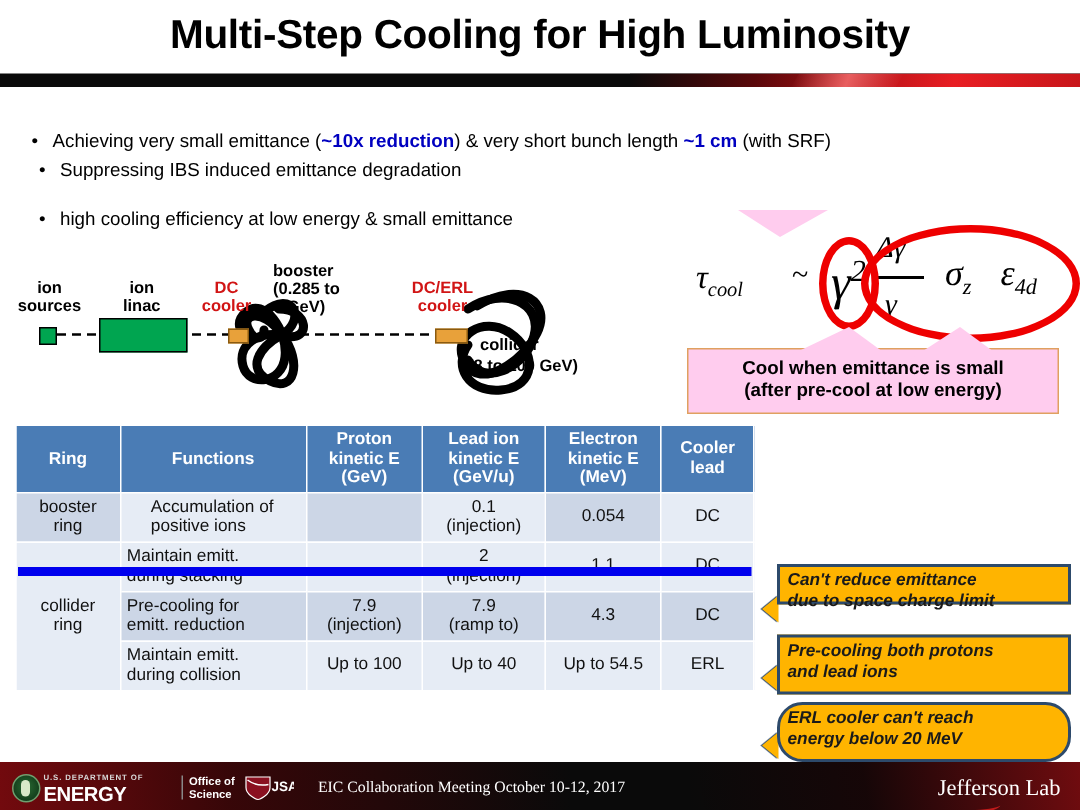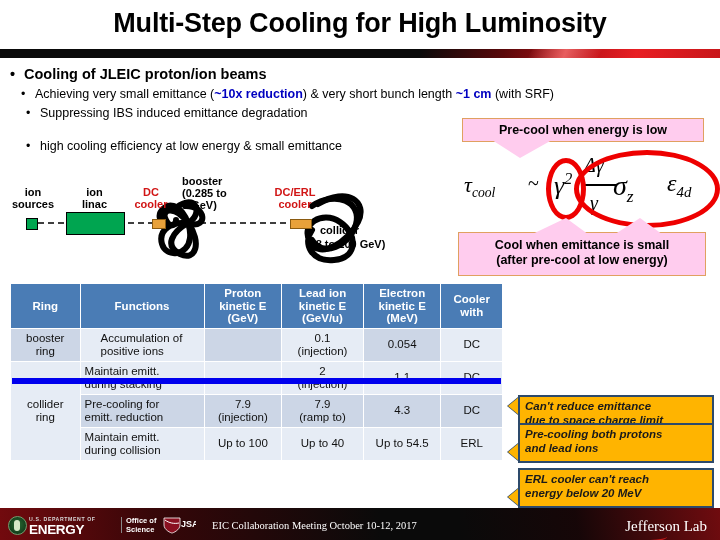--- a/index.html
+++ b/index.html
@@ -250,23 +250,20 @@
 
 <div id="slide">
 
   <div id="title">Multi-Step Cooling for High Luminosity</div>
 
   <div id="divider">
     <div class="swoosh-a"></div>
     <div class="swoosh-b"></div>
   </div>
 
-  <div class="bullet-l1" style="left:10px; top:66px;">
-    <span class="bullet-dot">•</span><span>Cooling of JLEIC proton/ion beams</span>
-  </div>
 
   <div class="bullet-l2" style="left:21px; top:87px;">
     <span class="bullet-dot">•</span><span>Achieving very small emittance (</span><span class="hi">~10x reduction</span><span>) &amp; very short bunch length </span><span class="hi">~1 cm</span><span> (with SRF)</span>
   </div>
 
   <div class="bullet-l2" style="left:26px; top:139px;">
     <span class="bullet-dot">•</span><span>high cooling efficiency at low energy &amp; small emittance</span>
   </div>
 
   <div class="bullet-l2" style="left:26px; top:106px;">
@@ -303,34 +300,33 @@
 cooler</div>
     <div class="diag-label left" style="left:182px; top:7px; width:80px;">booster
 (0.285 to
 8 GeV)</div>
     <div class="diag-label red" style="left:262px; top:18px; width:66px;">DC/ERL
 cooler</div>
     <div class="diag-label left" style="left:320px; top:56px; width:80px;">collider</div>
     <div class="diag-label left" style="left:312px; top:70px; width:120px;">(8 to 100 GeV)</div>
   </div>
 
-  <div class="pink-box" style="left:462px; top:118px; width:242px; height:24px; padding-top:4px;">Pre-cool when energy is low</div>
 
   <svg style="position:absolute; left:462px; top:140px; width:250px; height:30px;">
     <polygon points="30,0 90,0 58,18" fill="#ffccee"></polygon>
   </svg>
 
   <div id="formula">
     <span class="f-item" style="left:2px; top:22px; font-size:22px;"><span>τ</span><span class="sub">cool</span></span>
     <span class="f-item" style="left:66px; top:22px; font-size:20px; font-style:normal;">~</span>
-    <span class="f-item" style="left:92px; top:20px; font-size:26px;"><span>γ</span><span class="sup">2</span></span>
+    <span class="f-item" style="left:92px; top:20px; font-size:33px;"><span>γ</span><span class="sup">2</span></span>
     <span class="f-item" style="left:122px; top:4px; font-size:20px;">Δγ</span>
     <span class="f-item" style="left:128px; top:42px; font-size:20px;">γ</span>
     <span style="position:absolute; left:120px; top:34px; width:34px; height:2px; background:#000;"></span>
-    <span class="f-item" style="left:151px; top:20px; font-size:28px;"><span>σ</span><span class="sub">z</span></span>
+    <span class="f-item" style="left:168px; top:20px; font-size:24px;"><span>σ</span><span class="sub">z</span></span>
     <span class="f-item" style="left:205px; top:20px; font-size:24px;"><span>ε</span><span class="sub">4d</span></span>
 
     <div class="ellipse" style="left:84px; top:8px; width:40px; height:62px;"></div>
     <div class="ellipse" style="left:112px; top:0px; width:146px; height:78px;"></div>
   </div>
 
   <svg style="position:absolute; left:520px; top:218px; width:180px; height:22px; z-index:3;">
     <polygon points="0,22 46,0 76,22" fill="#ffccee"></polygon>
     <polygon points="86,22 120,0 150,22" fill="#ffccee"></polygon>
   </svg>
@@ -359,21 +355,21 @@
           <div>kinetic E</div>
           <div>(GeV/u)</div>
         </th>
         <th style="width:72px;">
           <div>Electron</div>
           <div>kinetic E</div>
           <div>(MeV)</div>
         </th>
         <th style="width:56px;">
           <div>Cooler</div>
-          <div>with</div>
+          <div>lead</div>
         </th>
       </tr>
     </thead>
     <tbody>
 
       <tr>
         <td class="shade-a ctr" style="white-space:pre-line;">booster
 ring</td>
         <td class="shade-b lft" style="white-space:pre-line;padding-left:20px;">Accumulation of
 positive ions</td>
@@ -412,33 +408,33 @@
         <td class="shade-b ctr">Up to 40</td>
         <td class="shade-b ctr">Up to 54.5</td>
         <td class="shade-b ctr">ERL</td>
       </tr>
     </tbody>
   </table>
 
   <div id="sep-bar"></div>
 
   <div class="yellow-arrow" style="left:508px; top:397px;"></div>
-  <div class="yellow-box" style="left:518px; top:395px; width:196px; height:40px;">
+  <div class="yellow-box" style="left:518px; top:376px; width:196px; height:27px;">
     <div>Can't reduce emittance</div>
     <div>due to space charge limit</div>
   </div>
 
   <div class="yellow-arrow" style="left:508px; top:443px;"></div>
   <div class="yellow-box" style="left:518px; top:423px; width:196px; height:40px;">
     <div>Pre-cooling both protons</div>
     <div>and lead ions</div>
   </div>
 
   <div class="yellow-arrow" style="left:508px; top:488px;"></div>
-  <div class="yellow-box" style="left:518px; top:468px; width:196px; height:40px;">
+  <div class="yellow-box" style="left:518px; top:468px; width:196px; height:40px;border-radius:17px;">
     <div>ERL cooler  can't reach</div>
     <div>energy below  20 MeV</div>
   </div>
 
   <div id="footer">
     <div class="fswoosh"></div>
     <div class="fswoosh2"></div>
 
     <div class="doe-seal"></div>
     <div id="doe-text">

